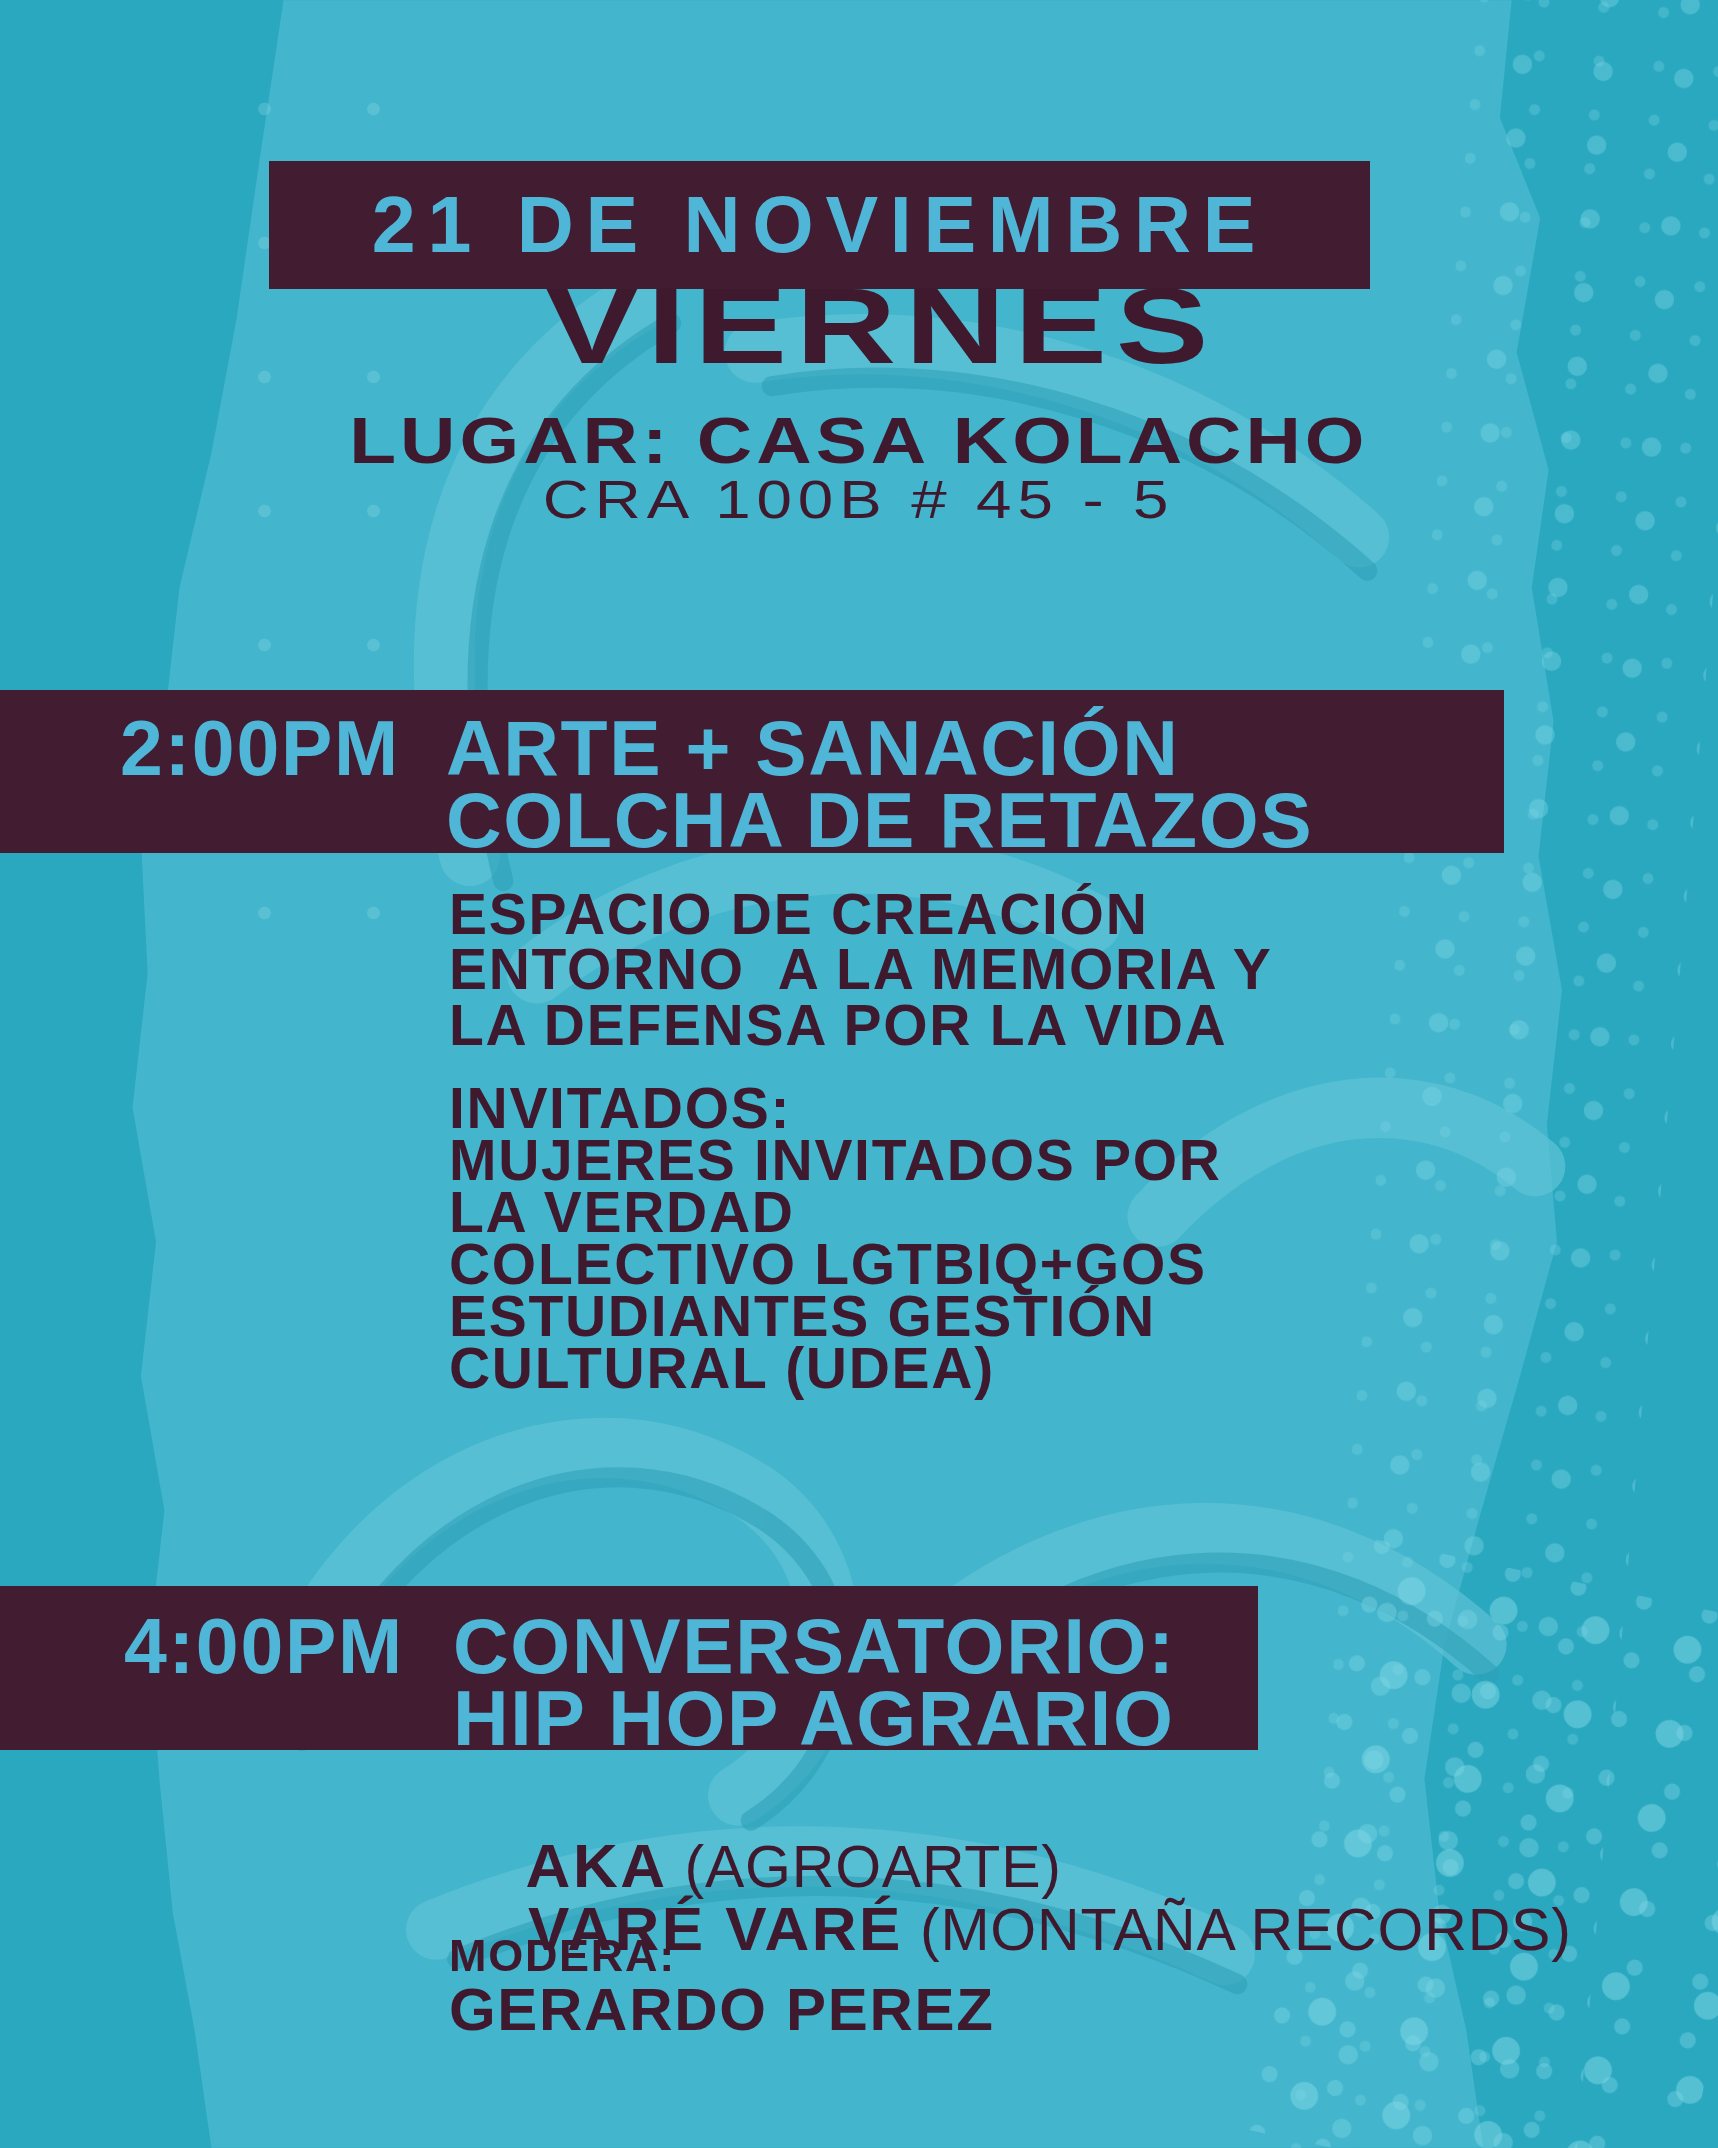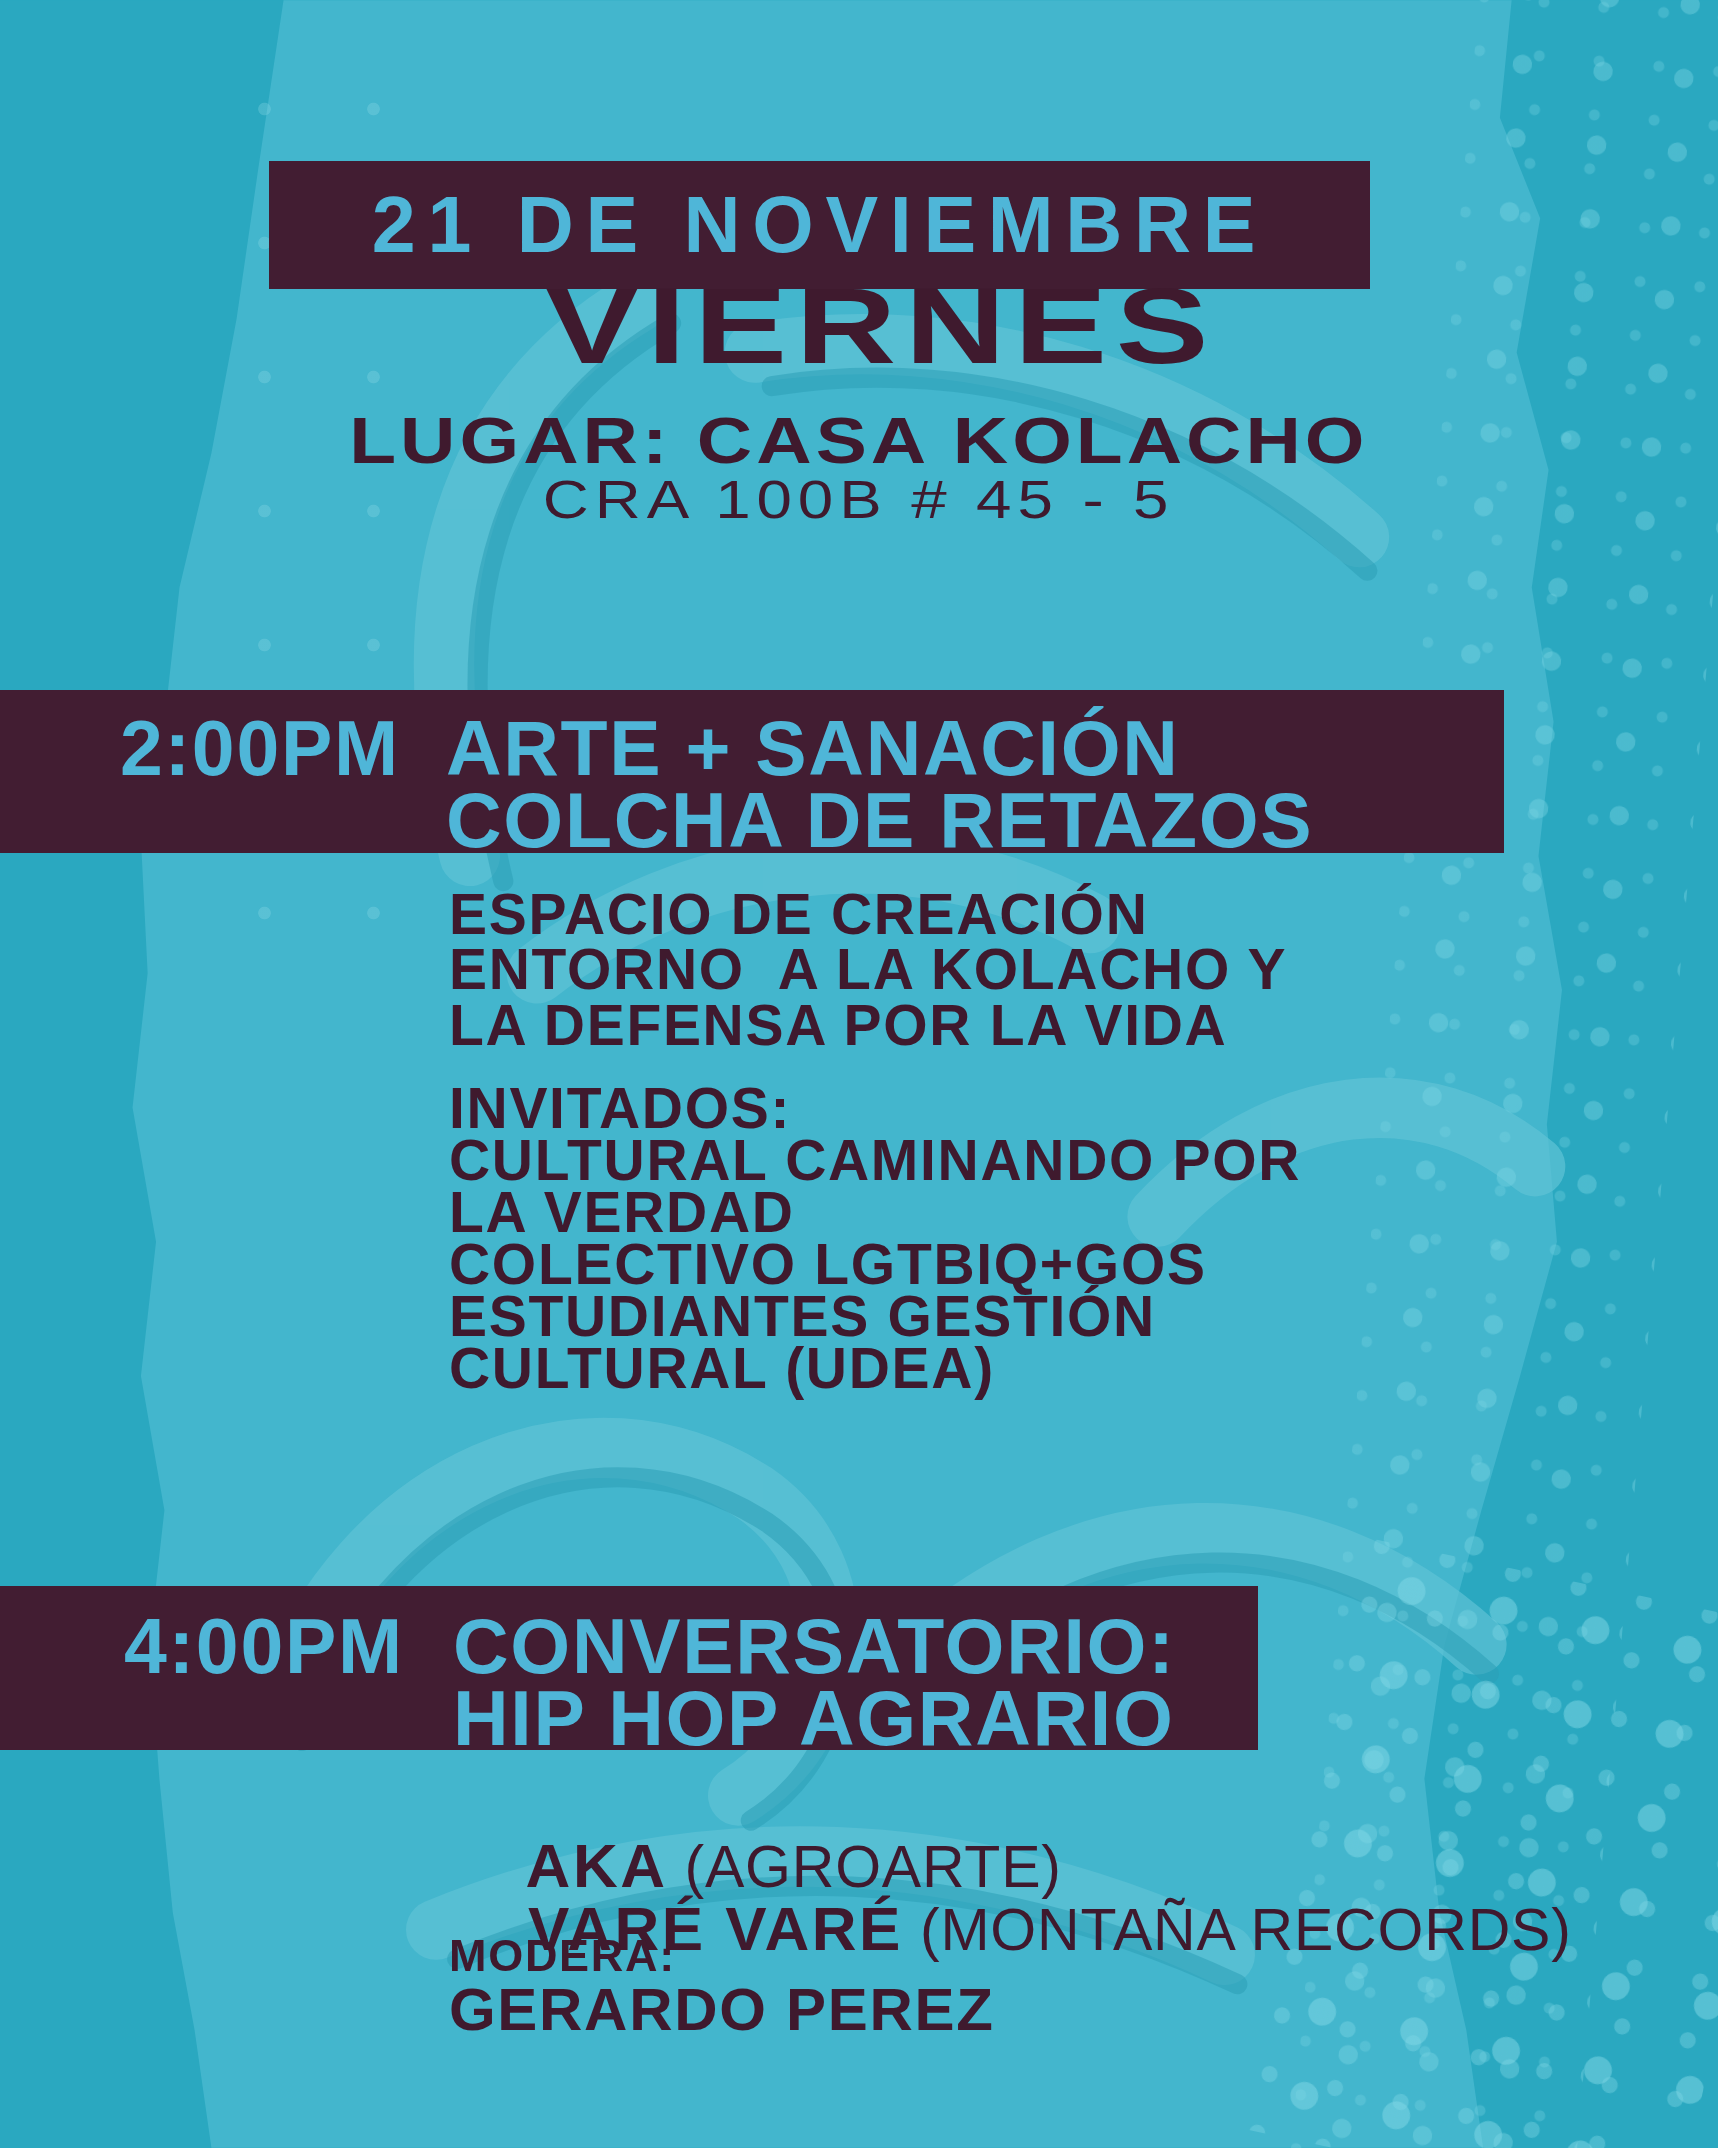--- a/index.html
+++ b/index.html
@@ -126,25 +126,25 @@
     <span class="addr maroon">CRA 100B # 45 - 5</span>
   </div>
 
   <div class="band band1">
     <span class="bandtxt cyan" style="left:120px;top:20px;">2:00PM</span>
     <span class="bandtxt cyan" style="left:446px;top:20px;">ARTE + SANACIÓN</span>
     <span class="bandtxt cyan" style="left:446px;top:92px;">COLCHA DE RETAZOS</span>
   </div>
 
   <div class="t maroon" style="top:886px;">ESPACIO DE CREACIÓN</div>
-  <div class="t maroon" style="top:941px;">ENTORNO  A LA KOLACHO Y</div>
+  <div class="t maroon" style="top:941px;">ENTORNO  A LA MEMORIA Y</div>
   <div class="t maroon" style="top:997px;">LA DEFENSA POR LA VIDA</div>
 
   <div class="t maroon" style="top:1080px;">INVITADOS:</div>
-  <div class="t maroon" style="top:1132px;">CULTURAL CAMINANDO POR</div>
+  <div class="t maroon" style="top:1132px;">MUJERES INVITADOS POR</div>
   <div class="t maroon" style="top:1184px;">LA VERDAD</div>
   <div class="t maroon" style="top:1236px;">COLECTIVO LGTBIQ+GOS</div>
   <div class="t maroon" style="top:1288px;">ESTUDIANTES GESTIÓN</div>
   <div class="t maroon" style="top:1340px;">CULTURAL (UDEA)</div>
 
   <div class="band band2">
     <span class="bandtxt cyan" style="left:124px;top:22px;">4:00PM</span>
     <span class="bandtxt cyan" style="left:453px;top:22px;">CONVERSATORIO:</span>
     <span class="bandtxt cyan" style="left:453px;top:94px;">HIP HOP AGRARIO</span>
   </div>

